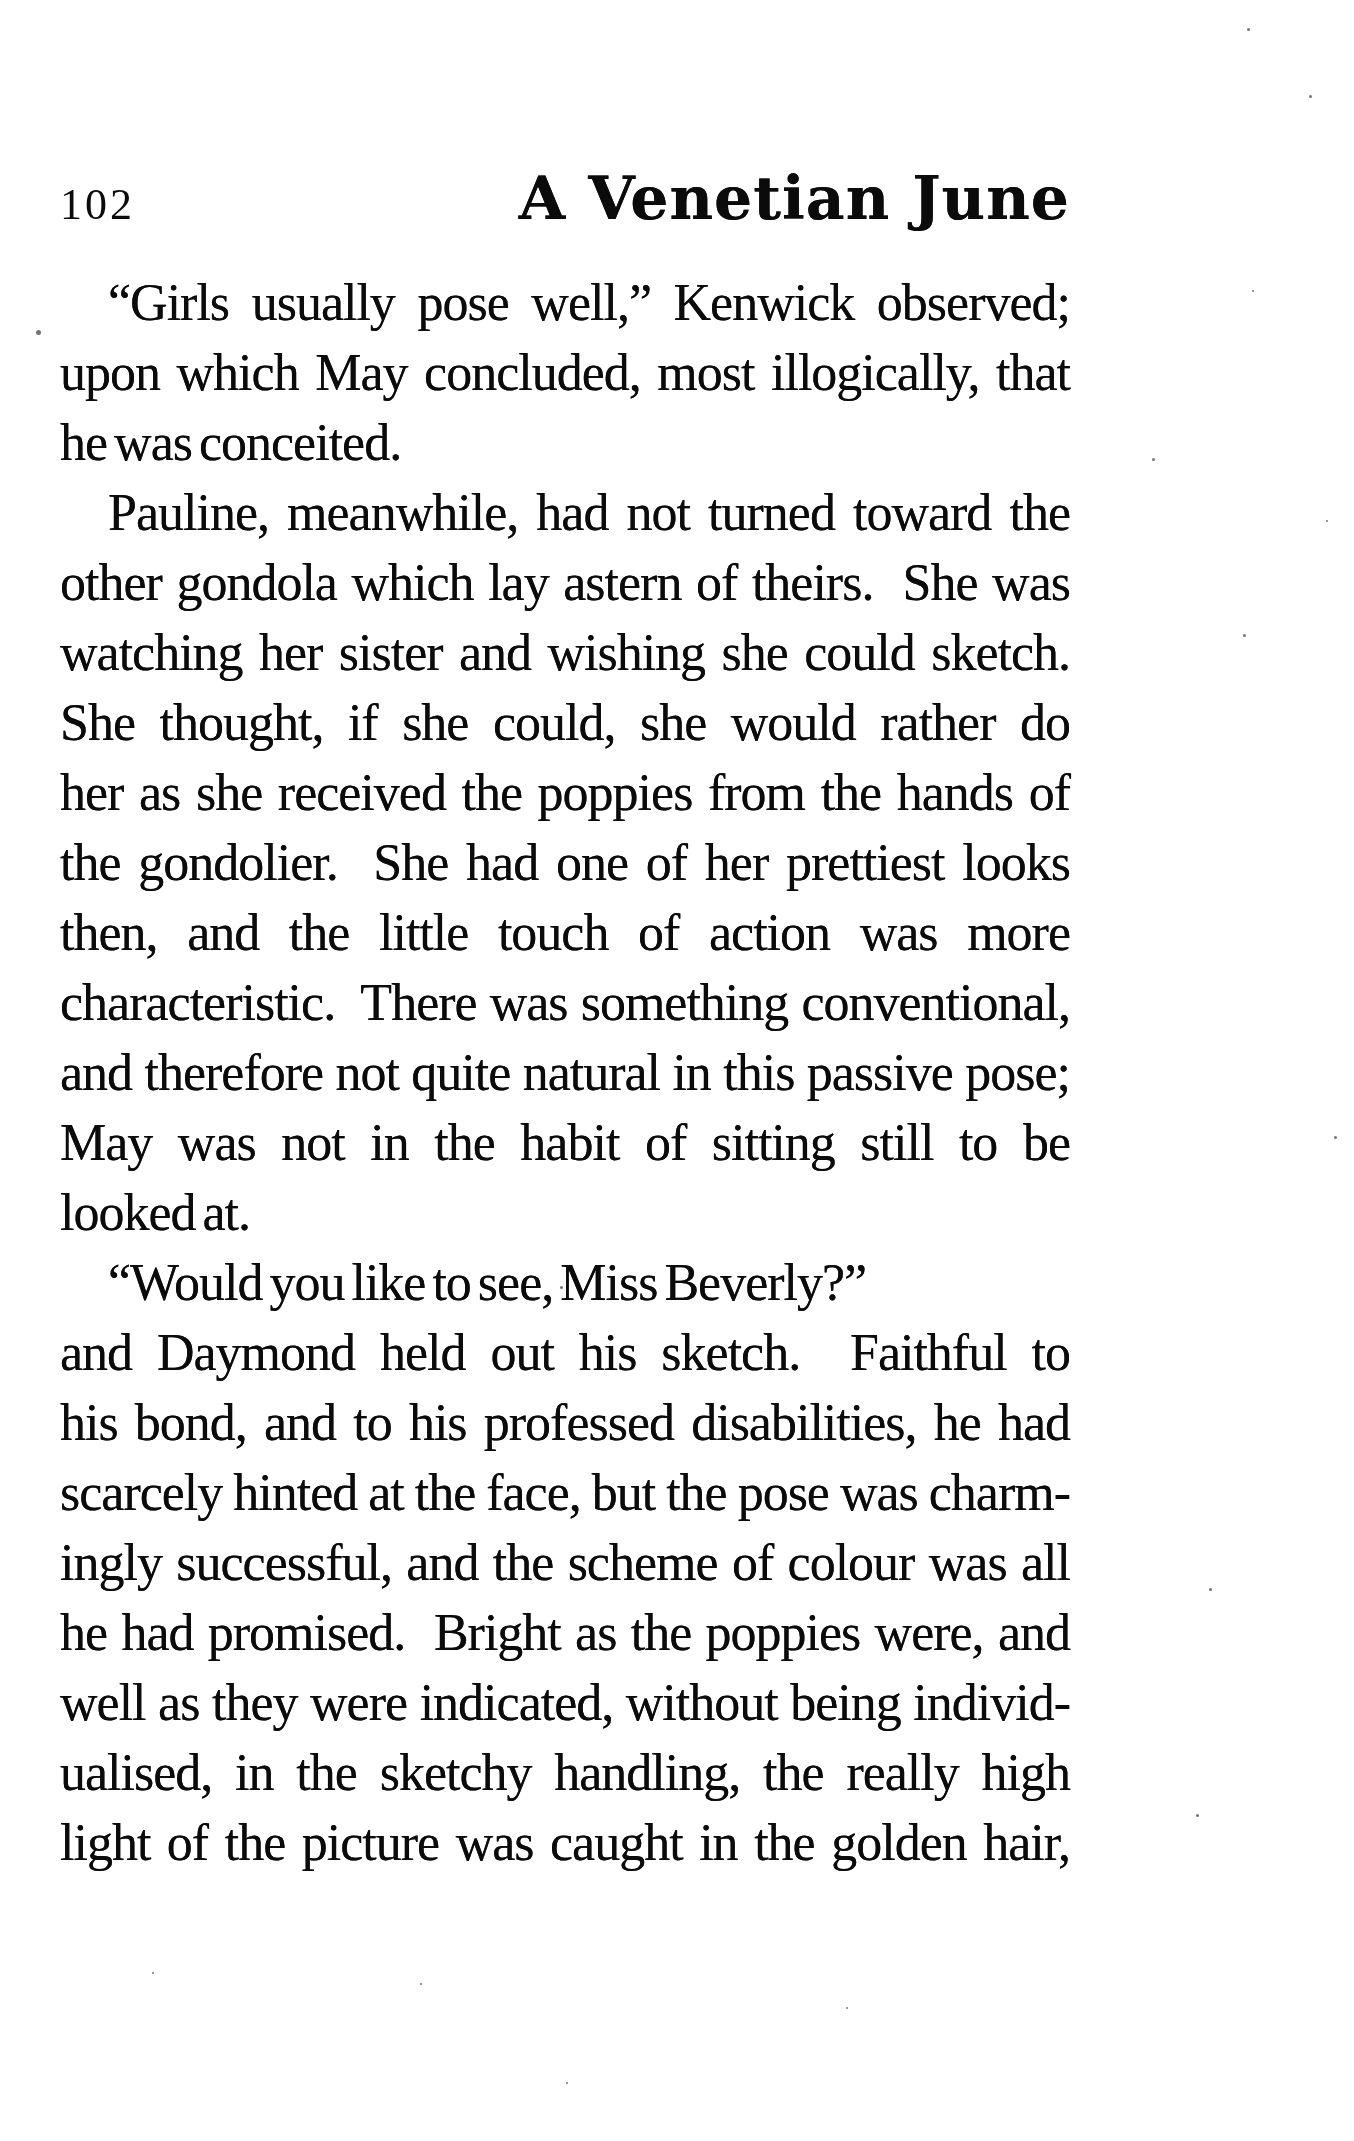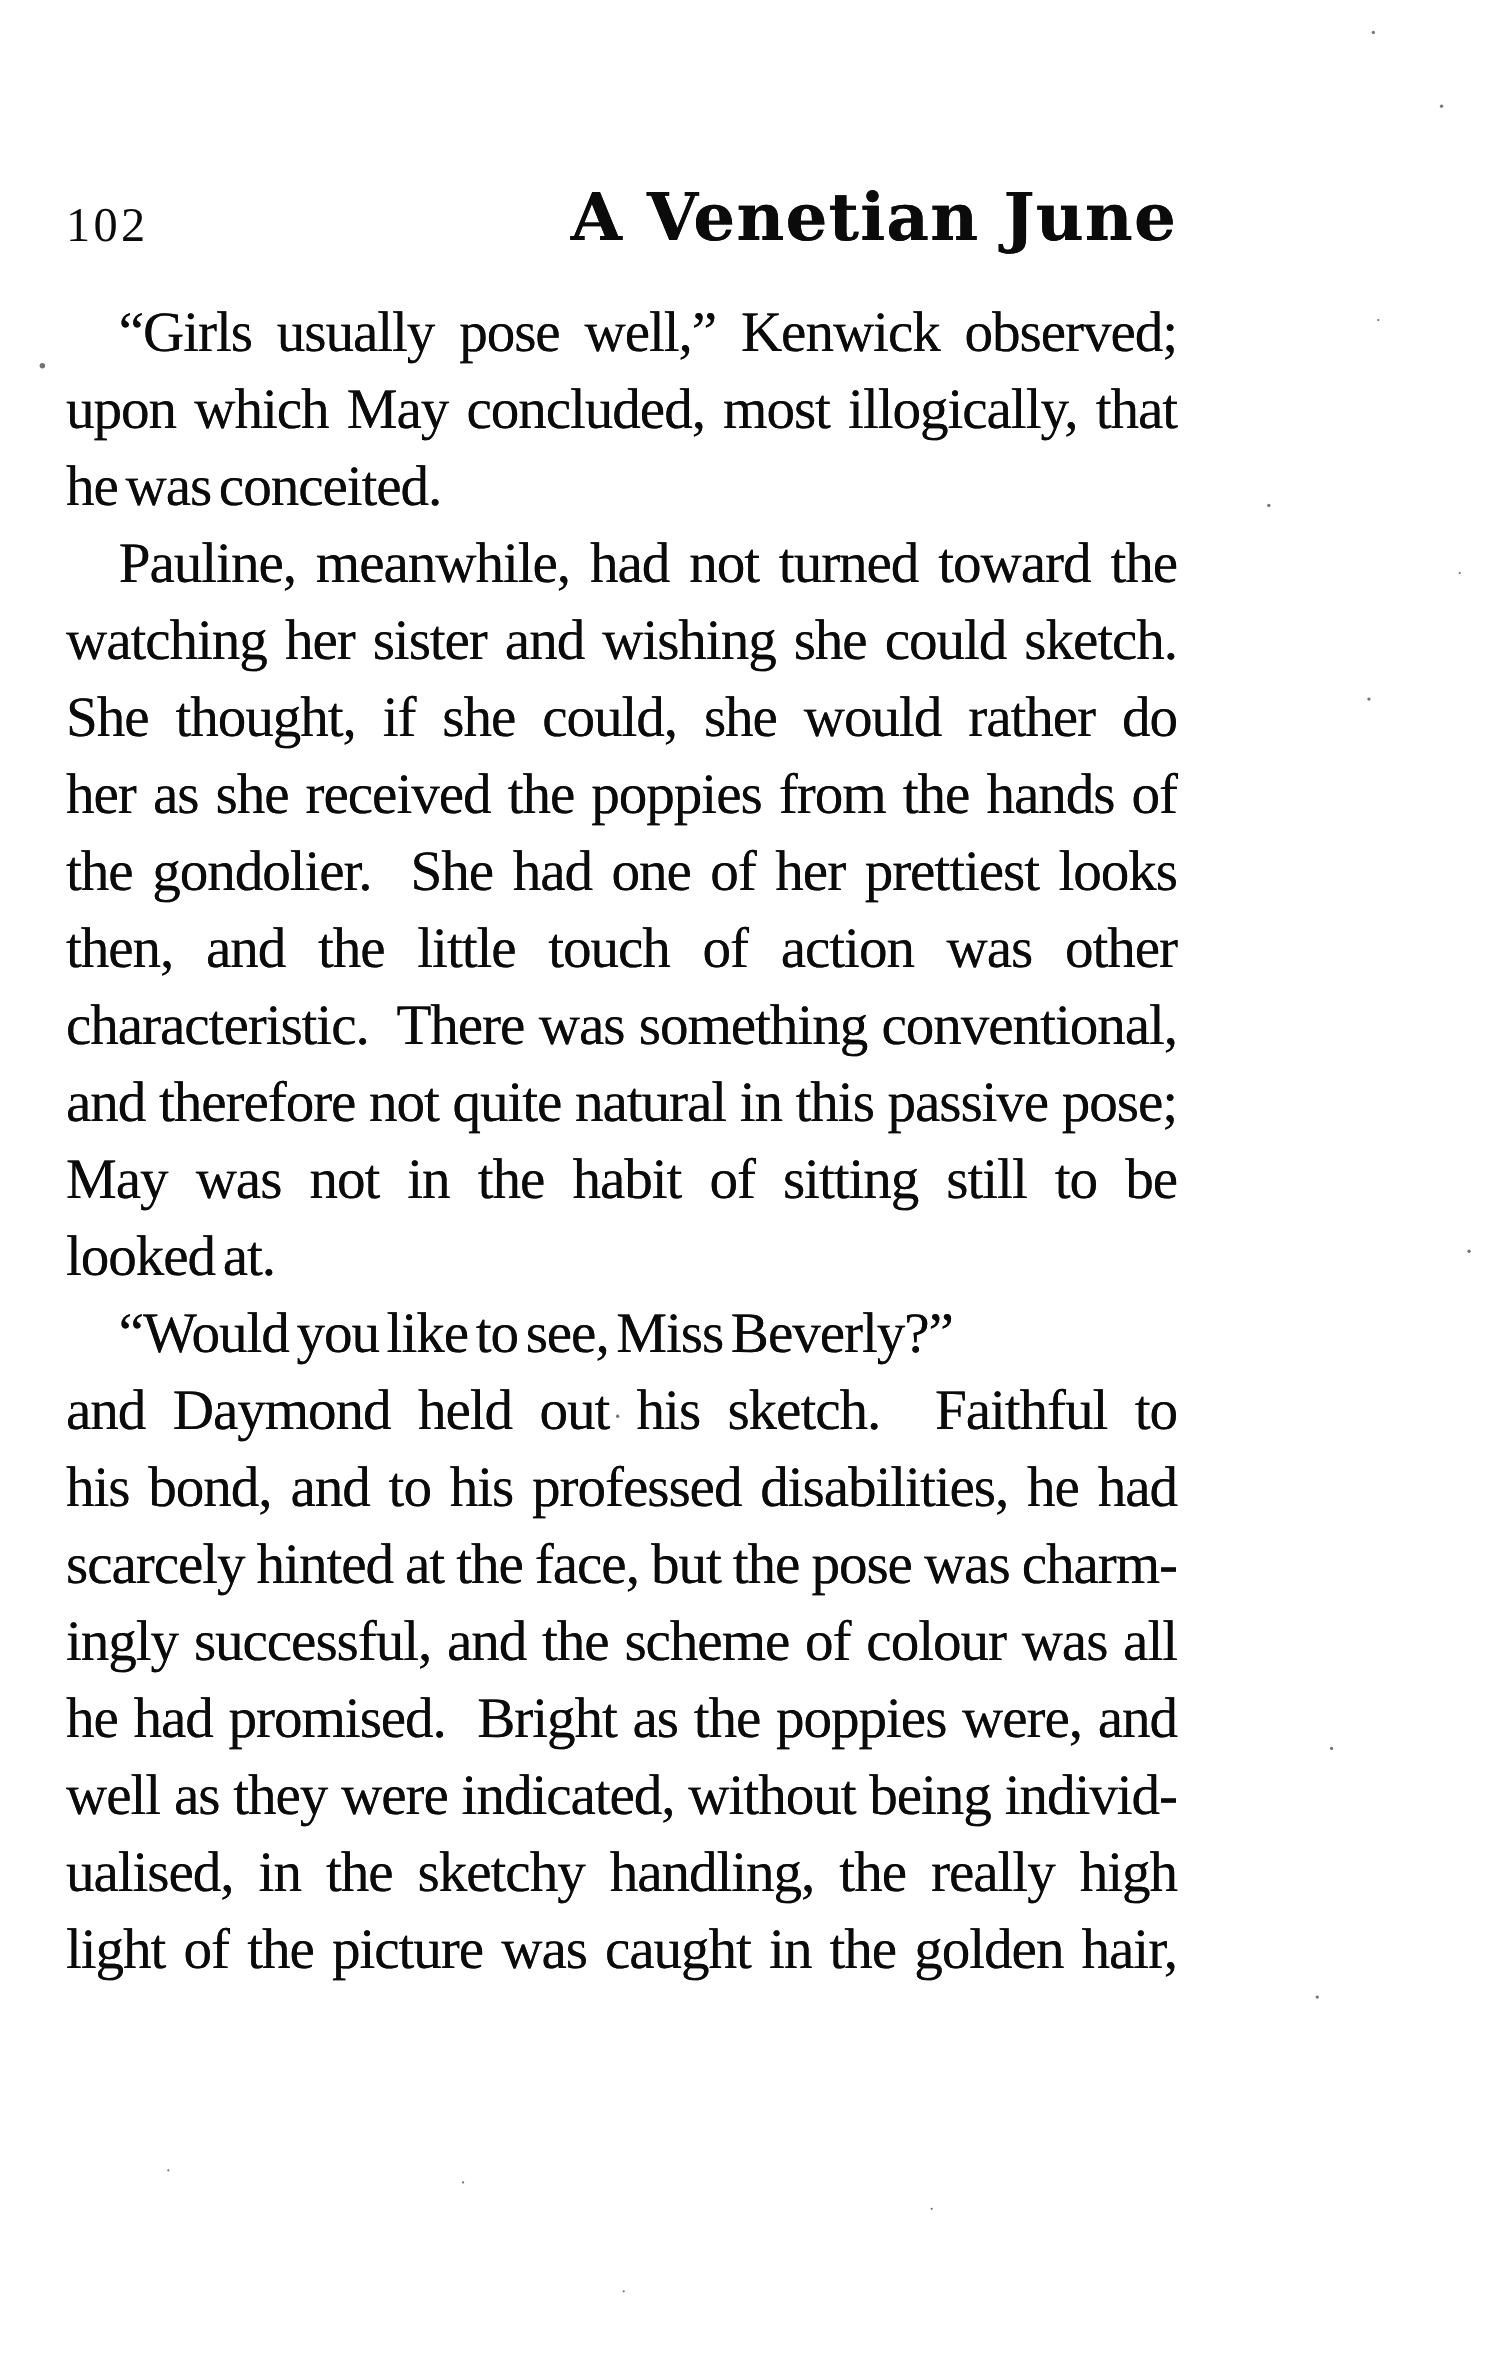--- a/index.html
+++ b/index.html
@@ -78,25 +78,26 @@
     <span class="pagenum">102</span>
     <div class="title">A Venetian June</div>
   </div>
 
   <div class="body">
     <div class="line indent">“Girls usually pose well,” Kenwick observed;</div>
     <div class="line">upon which May concluded, most illogically, that</div>
     <div class="line left">he was conceited.</div>
 
     <div class="line indent">Pauline, meanwhile, had not turned toward the</div>
+    <div class="line">other gondola which lay astern of theirs.&nbsp; She was</div>
     <div class="line">watching her sister and wishing she could sketch.</div>
     <div class="line">She thought, if she could, she would rather do</div>
     <div class="line">her as she received the poppies from the hands of</div>
     <div class="line">the gondolier.&nbsp; She had one of her prettiest looks</div>
-    <div class="line">then, and the little touch of action was other</div>
+    <div class="line">then, and the little touch of action was more</div>
     <div class="line">characteristic.&nbsp; There was something conventional,</div>
     <div class="line">and therefore not quite natural in this passive pose;</div>
     <div class="line">May was not in the habit of sitting still to be</div>
     <div class="line left">looked at.</div>
 
     <div class="line indent left">“Would you like to see, Miss Beverly?”</div>
 
     <div class="line">and Daymond held out his sketch.&nbsp; Faithful to</div>
     <div class="line">his bond, and to his professed disabilities, he had</div>
     <div class="line">scarcely hinted at the face, but the pose was charm-</div>

